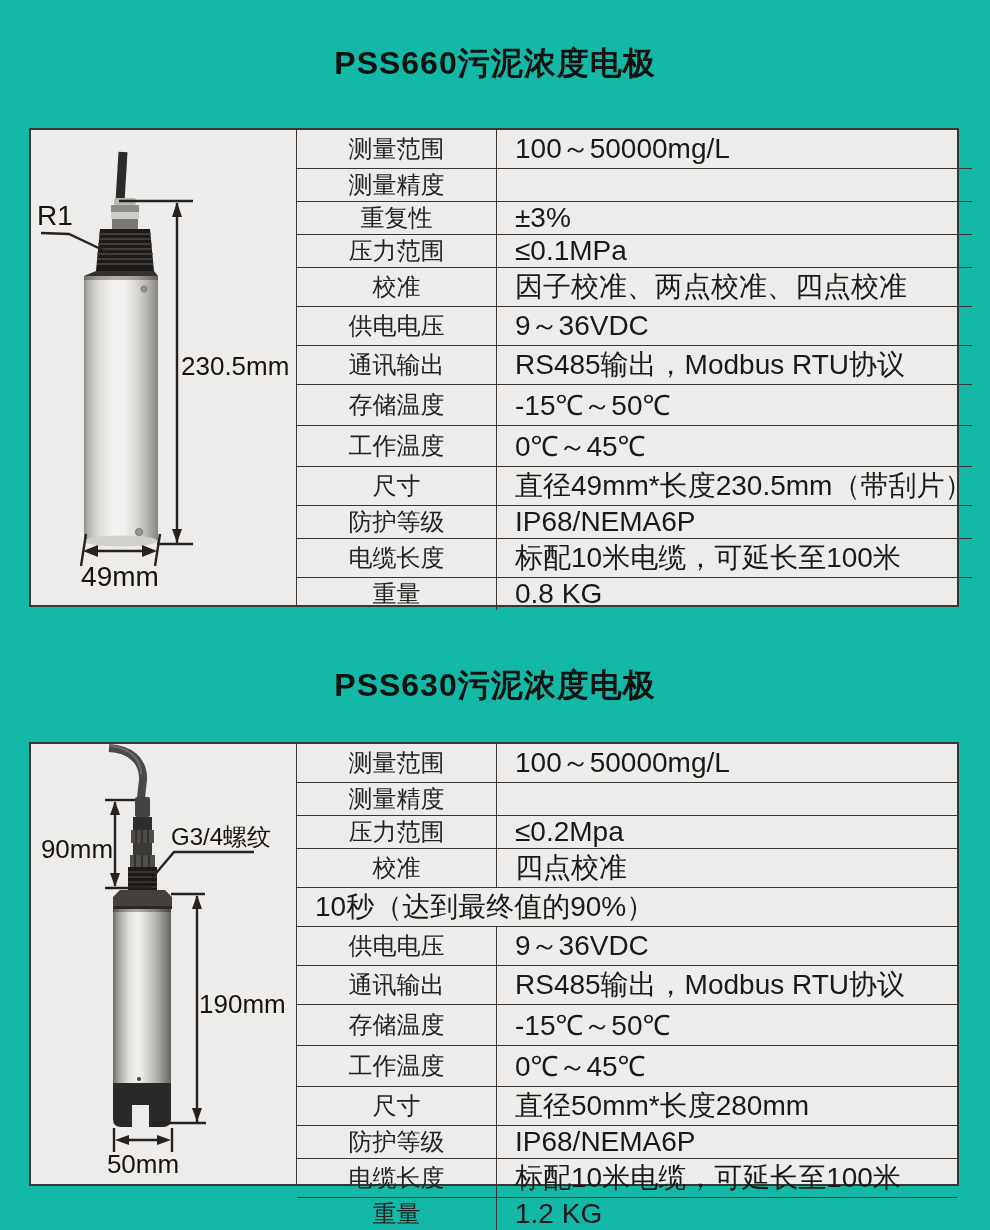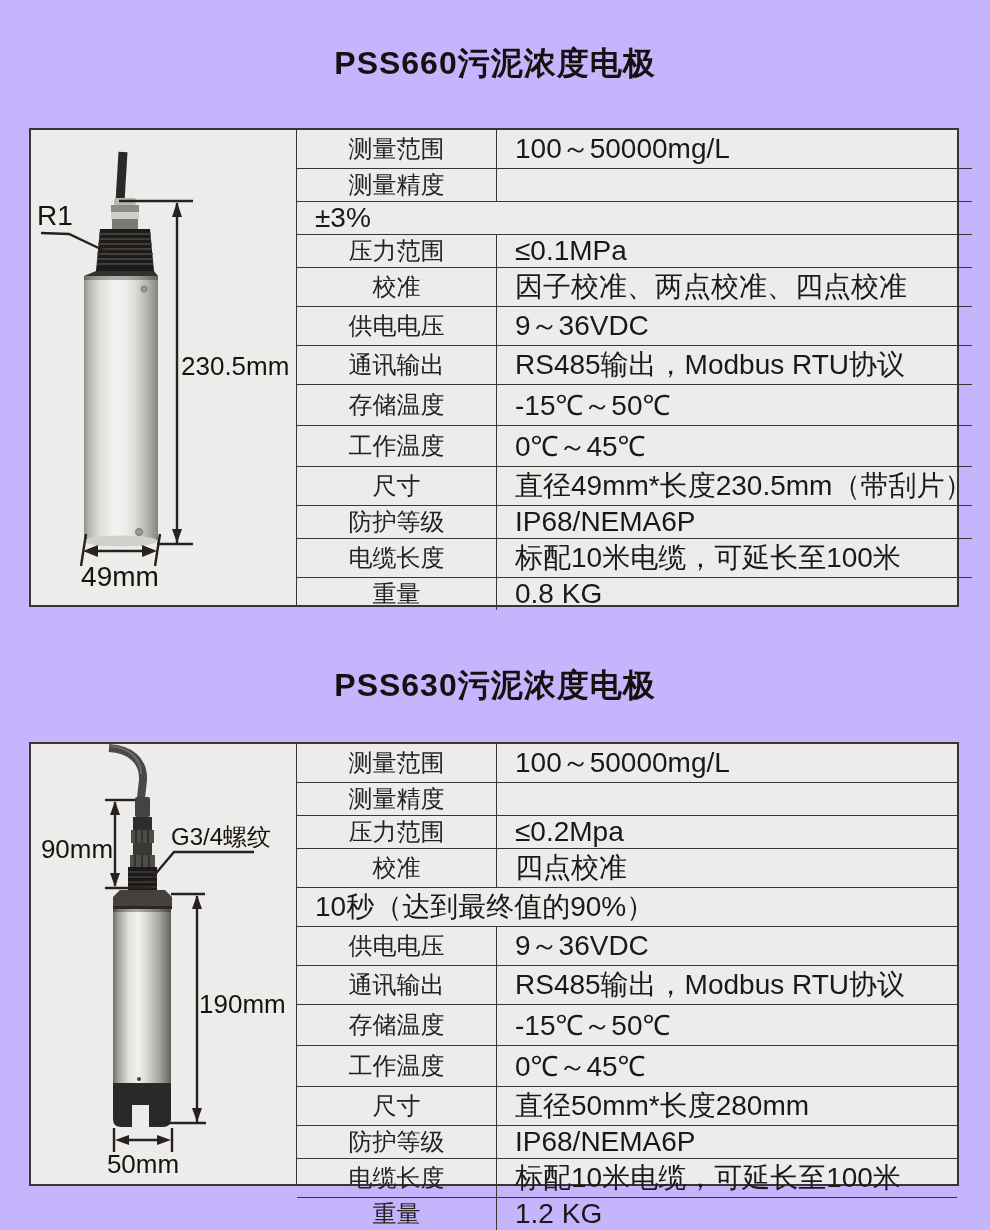--- a/index.html
+++ b/index.html
@@ -1,17 +1,17 @@
 <!DOCTYPE html>
 <html><head>
 <meta charset="utf-8">
 <style>
   *{margin:0;padding:0;box-sizing:border-box}
   body{background:#edecea;font-family:"Liberation Sans",sans-serif;color:#1c1c1c}
-  .page{position:relative;width:990px;height:1230px;background:#c4b5fd;overflow:hidden}
+  .page{position:relative;width:990px;height:1230px;background:#14b8a6;overflow:hidden}
   .title{position:absolute;left:0;width:100%;text-align:center;font-size:32px;font-weight:700;color:#141210;letter-spacing:1px}
   #title1{top:42px}
   #title2{top:664px}
   .spec-box{position:absolute;left:29px;width:930px;border:2px solid #3a3633;display:flex;background:#edecea}
   #box1{top:128px;height:479px}
   #box2{top:742px;height:444px}
   .image-cell{width:266px;flex:none;position:relative;border-right:1.6px solid #3a3633}
   .image-cell svg{position:absolute;left:0;top:0}
   .spec-table{flex:1;display:flex;flex-direction:column}
   .spec-row{flex:1;display:flex;border-top:1.6px solid #3a3633}
@@ -102,20 +102,21 @@
     </div>
     <div class="spec-table">
         <div class="spec-row">
           <div class="spec-label">测量范围</div>
           <div class="spec-value">100～50000mg/L</div>
         </div>
         <div class="spec-row">
           <div class="spec-label">测量精度</div>
         </div>
         <div class="spec-row">
+          <div class="spec-label">重复性</div>
           <div class="spec-value">±3%</div>
         </div>
         <div class="spec-row">
           <div class="spec-label">压力范围</div>
           <div class="spec-value">≤0.1MPa</div>
         </div>
         <div class="spec-row">
           <div class="spec-label">校准</div>
           <div class="spec-value">因子校准、两点校准、四点校准</div>
         </div>

